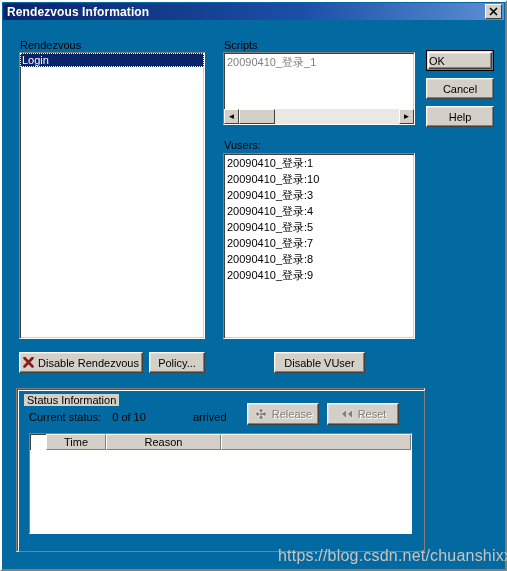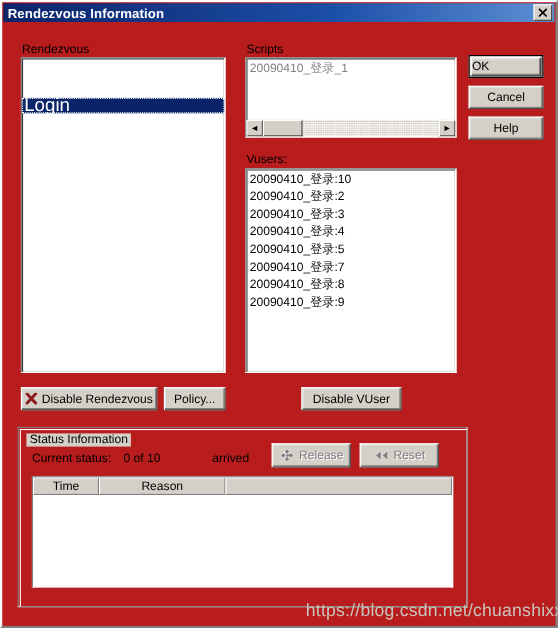--- a/index.html
+++ b/index.html
@@ -8,21 +8,21 @@
     overflow: hidden;
     background: #d4d0c8;
     font-family: "Liberation Sans", "DejaVu Sans", sans-serif;
     font-size: 11px;
     color: #000;
   }
   #dialog {
     position: relative;
     width: 507px;
     height: 571px;
-    background: #b91c1c;
+    background: #0369a1;
     box-sizing: border-box;
     border-top: 2px solid #ffffff;
     border-left: 2px solid #ffffff;
     border-right: 2px solid #808080;
     border-bottom: 2px solid #808080;
   }
 
   
   #titlebar {
     position: absolute;
@@ -76,26 +76,25 @@
   }
 
   
   #rendezvous-label { left: 18px; top: 37px; }
   #rendezvous-list {
     position: absolute;
     left: 17px; top: 50px;
     width: 186px; height: 287px;
   }
   .list-item {
-    font-size: 17px;
+    font-size: 11px;
     padding: 0 2px;
     line-height: 14px;
     height: 14px;
     white-space: nowrap;
-    margin-top: 36px;
   }
   .list-item.selected {
     background: #0a246a;
     color: #ffffff;
     outline: 1px dotted #ffffff;
     outline-offset: -1px;
   }
 
   
   #scripts-label { left: 222px; top: 37px; }
@@ -256,20 +255,21 @@
   #status-table {
     position: absolute;
     left: 27px; top: 431px;
     width: 383px; height: 101px;
     background: #ffffff;
   }
   #status-table-header {
     display: flex;
     height: 16px;
     background: #d4d0c8;
+    margin-left: 16px;
   }
   .th {
     background: #d4d0c8;
     border-top: 1px solid #ffffff;
     border-left: 1px solid #ffffff;
     border-right: 1px solid #808080;
     border-bottom: 1px solid #808080;
     box-sizing: border-box;
     font-size: 11px;
     display: flex;
@@ -321,22 +321,22 @@
     <div id="scripts-scrollbar">
       <div class="sb-btn">◄</div>
       <div id="scripts-sb-thumb"></div>
       <div id="scripts-sb-track"></div>
       <div class="sb-btn">►</div>
     </div>
   </div>
 
   <div class="field-label" id="vusers-label">Vusers:</div>
   <div class="sunken" id="vusers-list">
+    <div class="vuser-item">20090410_登录:1</div>
     <div class="vuser-item">20090410_登录:10</div>
-    <div class="vuser-item">20090410_登录:2</div>
     <div class="vuser-item">20090410_登录:3</div>
     <div class="vuser-item">20090410_登录:4</div>
     <div class="vuser-item">20090410_登录:5</div>
     <div class="vuser-item">20090410_登录:7</div>
     <div class="vuser-item">20090410_登录:8</div>
     <div class="vuser-item">20090410_登录:9</div>
   </div>
 
   <div class="btn default-btn" id="ok-button">
     <span class="inner">

